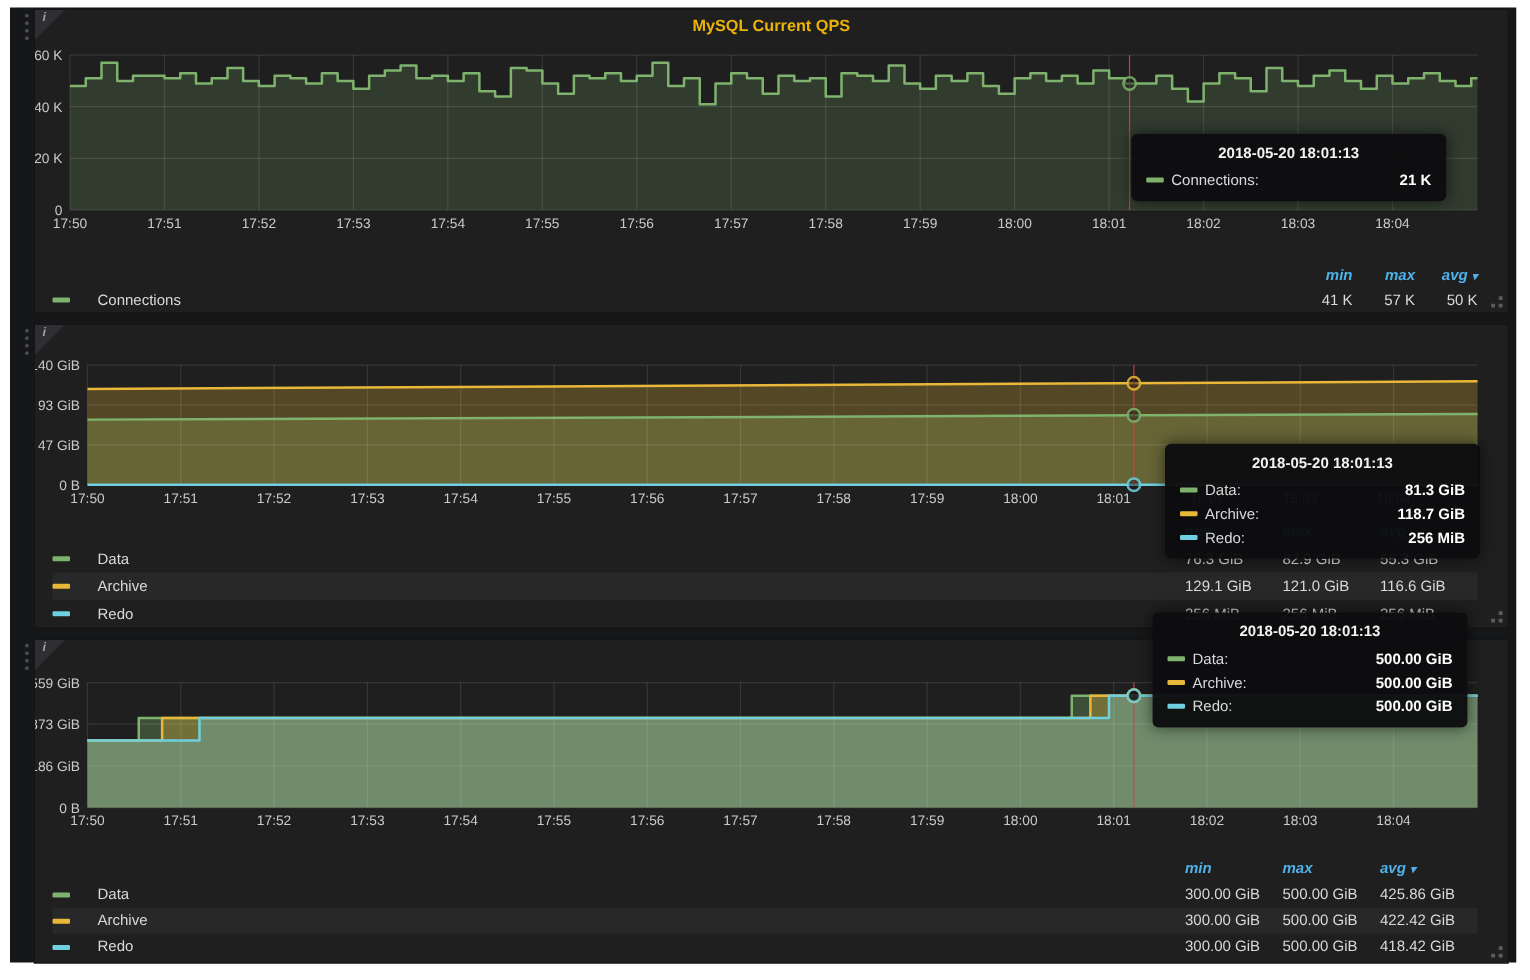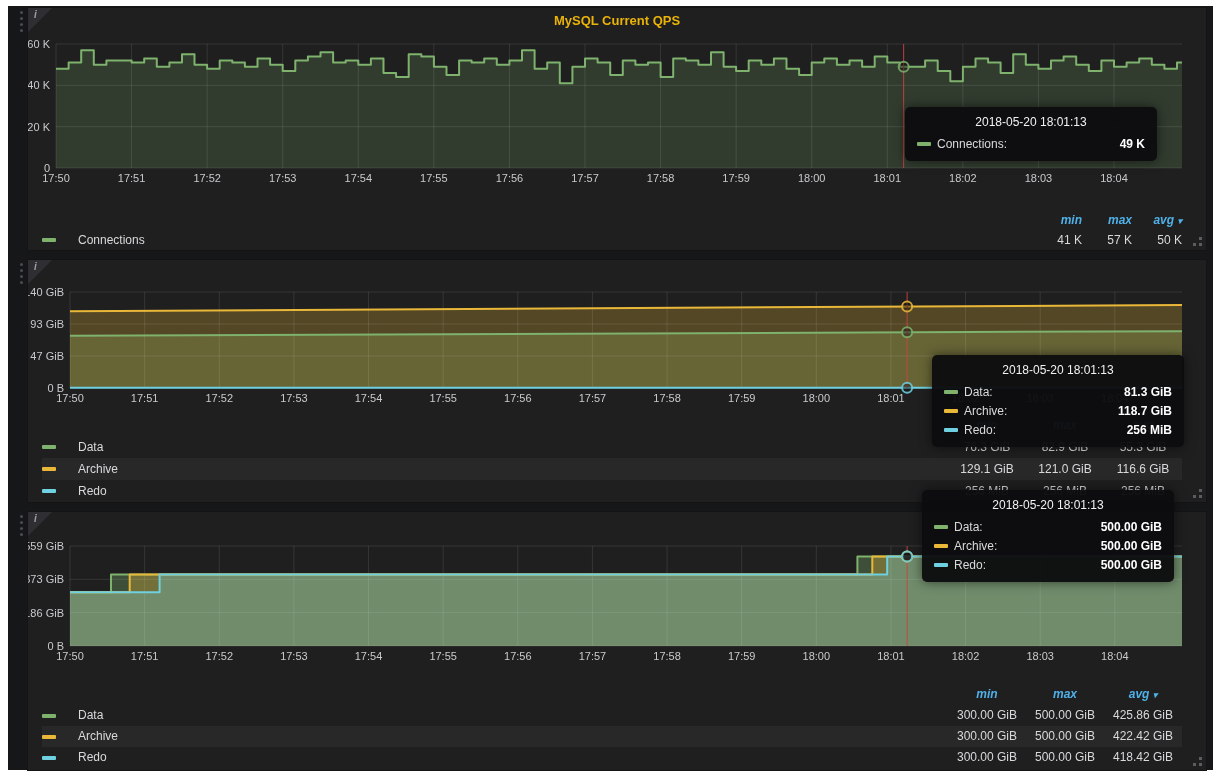--- a/index.html
+++ b/index.html
@@ -48,32 +48,32 @@
   svg.chart { position:absolute; left:0; top:0; display:block; }
   .ax { fill:#c9cacb; font-size:11px; font-family:"Liberation Sans", sans-serif; }
   .grid { stroke:rgba(255,255,255,0.10); stroke-width:1; }
 
   
   .gtooltip {
     position:absolute; width:252px; background:rgba(13,13,15,0.96);
     border-radius:5px; padding:8px 12px; z-index:30;
     box-shadow:0 0 12px rgba(0,0,0,0.55); color:#d8d9da; font-size:12px;
   }
-  .tt-title { text-align:center; font-weight:normal; color:#f2f2f2; margin-bottom:5px; }
+  .tt-title { text-align:center; font-weight:bold; color:#f2f2f2; margin-bottom:5px; }
   .tt-row { display:grid; grid-template-columns:20px 1fr auto; align-items:center; height:19px; }
   .tt-val { font-weight:bold; color:#ffffff; text-align:right; }
   .dash {
     display:inline-block; width:14px; height:4px; border-radius:1px;
     background:#888; vertical-align:middle;
   }
   
   .legend { position:absolute; left:14px; right:24px; font-size:12px; color:#d8d9da; }
   .series-item { display:inline-flex; align-items:center; gap:22px; cursor:pointer; }
   .stat-grid1 { display:grid; grid-template-columns:repeat(3,50px); text-align:right; }
-  .stat-grid2 { display:grid; grid-template-columns:1fr 78px 78px 78px; text-align:center; align-items:center; }
+  .stat-grid2 { display:grid; grid-template-columns:1fr 78px 78px 78px; text-align:left; align-items:center; }
   .stat-grid2 > :first-child { text-align:left; }
   .stat-h { color:#4fb1e8; font-weight:bold; cursor:pointer;font-style:italic; }
   .caret { font-size:9px; }
   .leg-row1 { display:flex; justify-content:space-between; align-items:center; height:20px; }
   .lrow { height:22px; line-height:22px; }
   .lrow.stripe { background:rgba(255,255,255,0.045); }
   .p3 .lrow { height:21px; line-height:21px; }
 </style>
 </head>
 <body>
@@ -128,21 +128,21 @@
         <text x="1085.986577181208" y="174" class="ax" text-anchor="middle">18:04</text>
         <line x1="875.6512885906039" x2="875.6512885906039" y1="36" y2="160" stroke="#cf4342" stroke-width="1" stroke-opacity="0.9"></line>
         <circle cx="875.6512885906039" cy="58.733333333333334" r="5" fill="rgba(20,20,20,0.45)" stroke="#7eb26d" stroke-width="2" stroke-opacity="0.85"></circle>
       </svg>
 
     <div class="gtooltip" style="left:877px; top:99px;">
       <div class="tt-title">2018-05-20 18:01:13</div>
       <div class="tt-row">
         <i class="dash" style="background: rgb(126, 178, 109);"></i>
         <span>Connections:</span>
-        <span class="tt-val">49 K</span>
+        <span class="tt-val">21 K</span>
       </div>
     </div>
 
     <div class="legend" style="top:202px;">
       <div class="leg-row1">
         <span></span>
         <span class="stat-grid1">
           <span class="stat-h">min</span>
           <span class="stat-h">max</span>
           <span class="stat-h"><span>avg</span> <span class="caret">▾</span></span>

